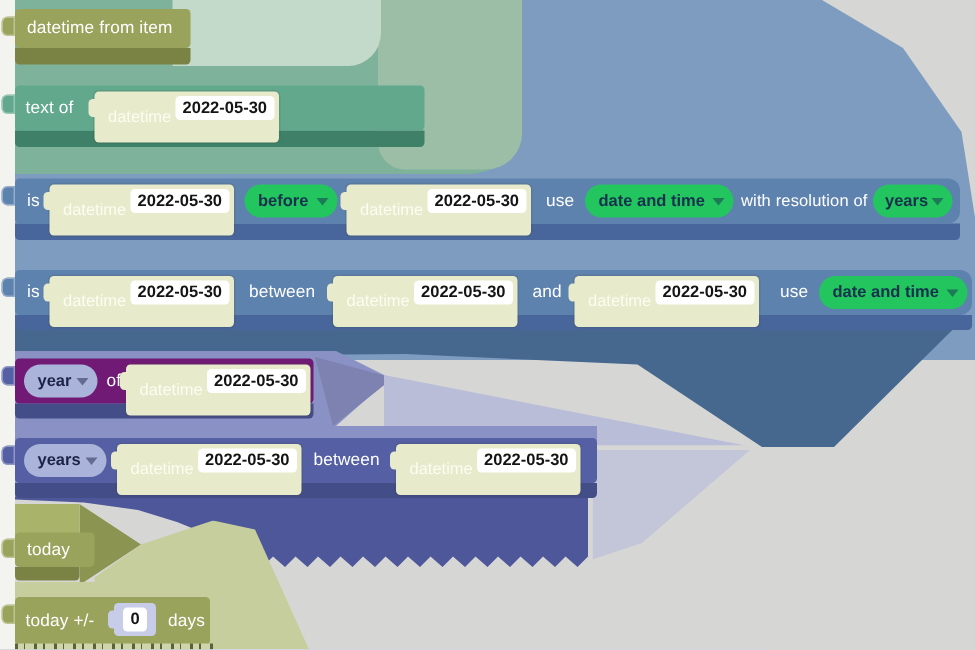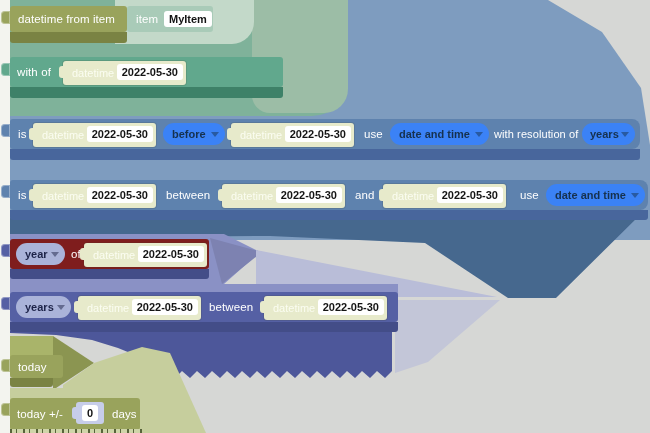--- a/index.html
+++ b/index.html
@@ -9,32 +9,32 @@
   .shape{position:absolute;}
   
   .gutter{position:absolute;left:0;top:0;width:10px;height:433px;background:#f3f4ef;}
   .tab{position:absolute;left:1px;width:9px;height:13px;border-radius:4px 0 0 4px;box-shadow:inset 0 0 0 1px rgba(255,255,255,.35);}
   
   .blk{position:absolute;border-radius:3px;}
   .bevel{position:absolute;border-radius:0 0 3px 3px;}
   .wlbl{position:absolute;top:0;bottom:0;display:flex;align-items:center;color:#fff;
         font-size:11.5px;white-space:nowrap;letter-spacing:.1px;text-align:right;}
   
-  .dt{position:absolute;top:4px;height:24px;width:123px;background:#e7eacb;border-radius:3px;
+  .dt{position:absolute;top:4px;height:34px;width:123px;background:#e7eacb;border-radius:3px;
       box-shadow:0 0 0 1px rgba(60,70,40,.15);}
   .dt::before{content:"";position:absolute;left:-4px;top:5px;width:5px;height:12px;background:#e7eacb;border-radius:3px 0 0 3px;}
   .dlbl{position:absolute;left:9px;top:0;height:100%;display:flex;align-items:center;color:#fbfdf1;font-size:11px;}
   .dfld{position:absolute;right:3px;top:3px;height:16px;background:#fff;border-radius:3px;color:#141414;
         font-weight:700;font-size:11px;display:flex;align-items:center;padding:0 5px;white-space:nowrap;}
   
   .pill{position:absolute;top:4px;height:22px;border-radius:11px;font-weight:700;font-size:11px;
         display:flex;align-items:center;padding:0 19px 0 9px;white-space:nowrap;}
   .caret{position:absolute;right:6px;top:9px;width:0;height:0;border-left:4px solid transparent;
          border-right:4px solid transparent;border-top:5px solid currentColor;opacity:.5;}
-  .pill-blue{background:#3b82f6;color:#16314e;}
+  .pill-blue{background:#22c55e;color:#16314e;}
   .pill-indigo{background:#aab3d9;color:#1d2348;}
   .pill-teal{background:#cfe3d3;color:#1d4636;}
   
   .itemblk{position:absolute;background:#a9cbb8;border-radius:3px;}
   .wfld{position:absolute;background:#fff;border-radius:3px;color:#141414;font-weight:700;font-size:11px;
         display:flex;align-items:center;padding:0 5px;white-space:nowrap;}
   .numblk{position:absolute;top:4px;width:28px;height:22px;background:#c7cde9;border-radius:3px;}
   .numblk::before{content:"";position:absolute;left:-4px;top:5px;width:5px;height:12px;background:#c7cde9;border-radius:3px 0 0 3px;}
   .numfld{position:absolute;left:6px;top:3px;width:16px;height:16px;background:#fff;border-radius:3px;
           color:#141414;font-weight:700;font-size:11px;display:flex;align-items:center;justify-content:center;}
@@ -78,28 +78,24 @@
   <div class="tab" style="top:185px;background:#5e82ae;"></div>
   <div class="tab" style="top:244px;background:#5560a4;"></div>
   <div class="tab" style="top:297px;background:#5560a4;"></div>
   <div class="tab" style="top:359px;background:#99a35c;"></div>
   <div class="tab" style="top:403px;background:#99a35c;"></div>
 
   <div class="bevel" style="left:10px;top:32px;width:117px;height:11px;background:#7a8343;"></div>
   <div class="blk" style="left:10px;top:6px;width:117px;height:26px;background:#99a35c;">
     <span class="wlbl" style="left:8px;">datetime from item</span>
   </div>
-  <div class="itemblk" style="left:127px;top:6px;width:86px;height:26px;">
-    <span class="wlbl" style="left:9px;">item</span>
-    <span class="wfld" style="left:37px;top:5px;height:16px;">MyItem</span>
-  </div>
 
   <div class="bevel" style="left:10px;top:87px;width:273px;height:11px;background:#3e8168;"></div>
   <div class="blk" style="left:10px;top:57px;width:273px;height:30px;background:#61a88d;">
-    <span class="wlbl" style="left:7px;">with of</span>
+    <span class="wlbl" style="left:7px;">text of</span>
     <div class="dt" style="left:53px;">
       <span class="dlbl">datetime</span>
       <span class="dfld">2022-05-30</span>
     </div>
   </div>
 
   <div class="bevel" style="left:10px;top:149px;width:630px;height:11px;background:#48669c;"></div>
   <div class="blk" style="left:10px;top:119px;width:630px;height:30px;background:#5e82ae;border-radius:3px 8px 8px 3px;">
     <span class="wlbl" style="left:8px;">is</span>
     <div class="dt" style="left:23px;">
@@ -144,21 +140,21 @@
       <span class="dfld">2022-05-30</span>
     </div>
     <span class="wlbl" style="left:510px;">use</span>
     <div class="pill pill-blue" style="left:536px;">
       <span>date and time</span>
       <span class="caret"></span>
     </div>
   </div>
 
   <div class="bevel" style="left:10px;top:269px;width:199px;height:10px;background:#434d88;"></div>
-  <div class="blk" style="left:10px;top:239px;width:199px;height:30px;background:#7f1d1d;">
+  <div class="blk" style="left:10px;top:239px;width:199px;height:30px;background:#701a75;">
     <div class="pill pill-indigo" style="left:6px;padding:0 17px 0 9px;">
       <span>year</span>
       <span class="caret"></span>
     </div>
     <span class="wlbl" style="left:61px;">of</span>
     <div class="dt" style="left:74px;">
       <span class="dlbl">datetime</span>
       <span class="dfld">2022-05-30</span>
     </div>
   </div>

